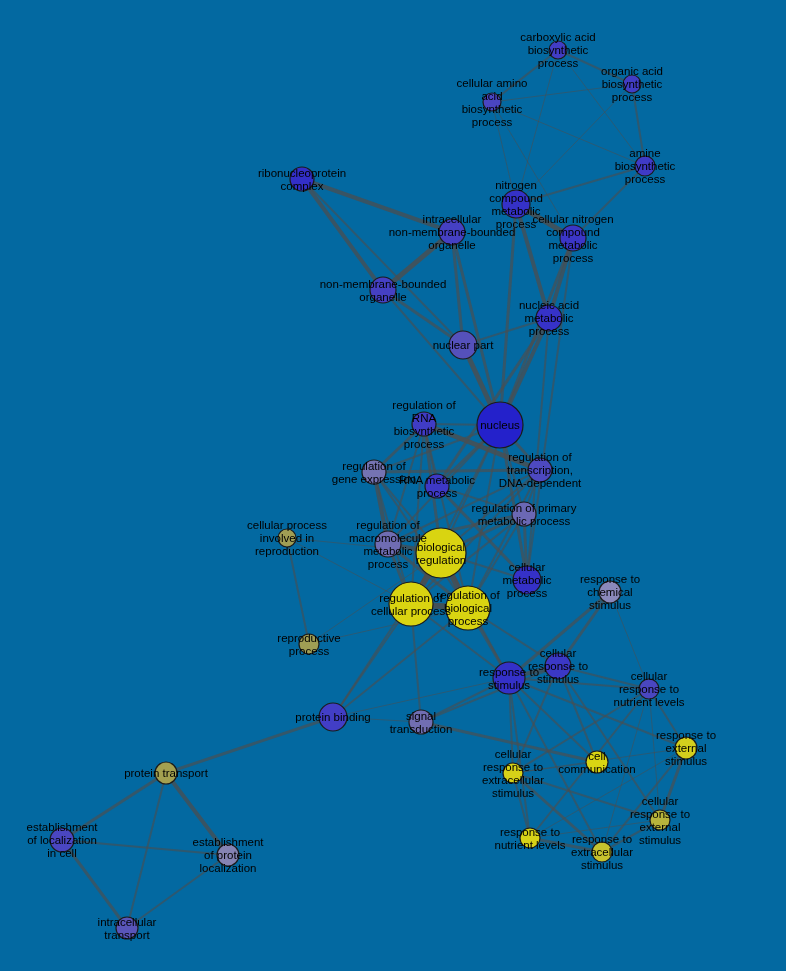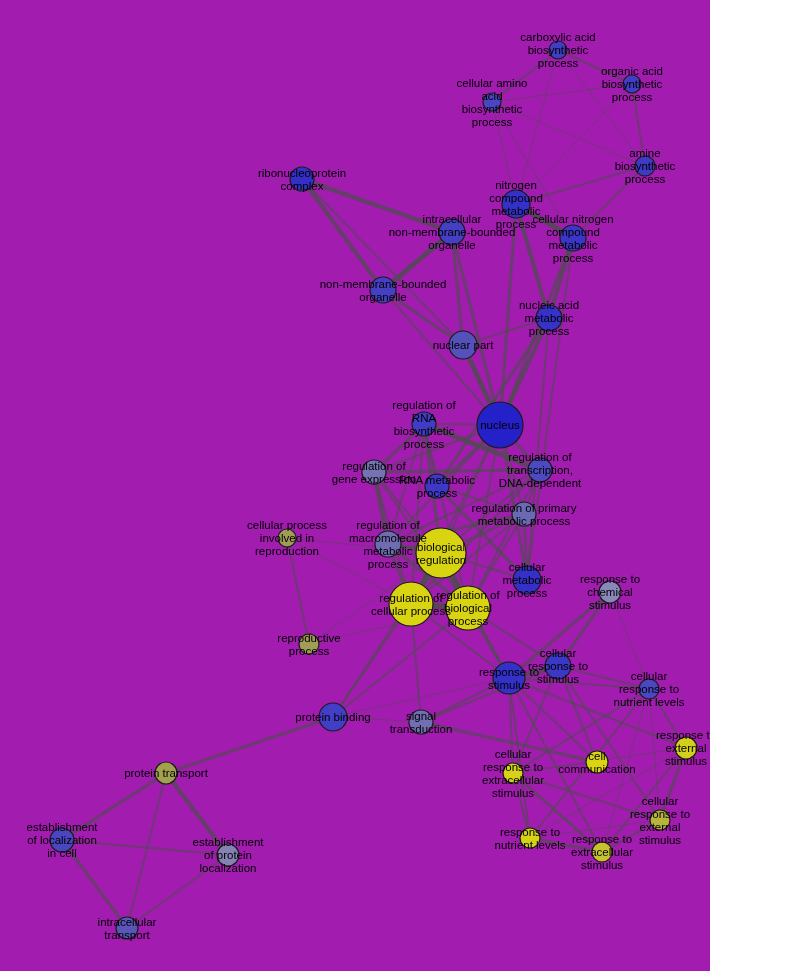--- a/index.html
+++ b/index.html
@@ -2,23 +2,23 @@
 <html><head>
 <meta charset="utf-8">
 <style>
   html, body {
     margin: 0;
     padding: 0;
     background: #ffffff;
   }
   .stage {
     position: relative;
-    width: 710px;
+    width: 786px;
     height: 971px;
-    background: #a21caf;
+    background: #0369a1;
     overflow: hidden;
     font-family: "Liberation Sans", sans-serif;
   }
   svg { display: block; }
   .node-label {
     font-family: "Liberation Sans", sans-serif;
     font-size: 11.5px;
     fill: #000000;
     text-anchor: middle;
     pointer-events: none;

